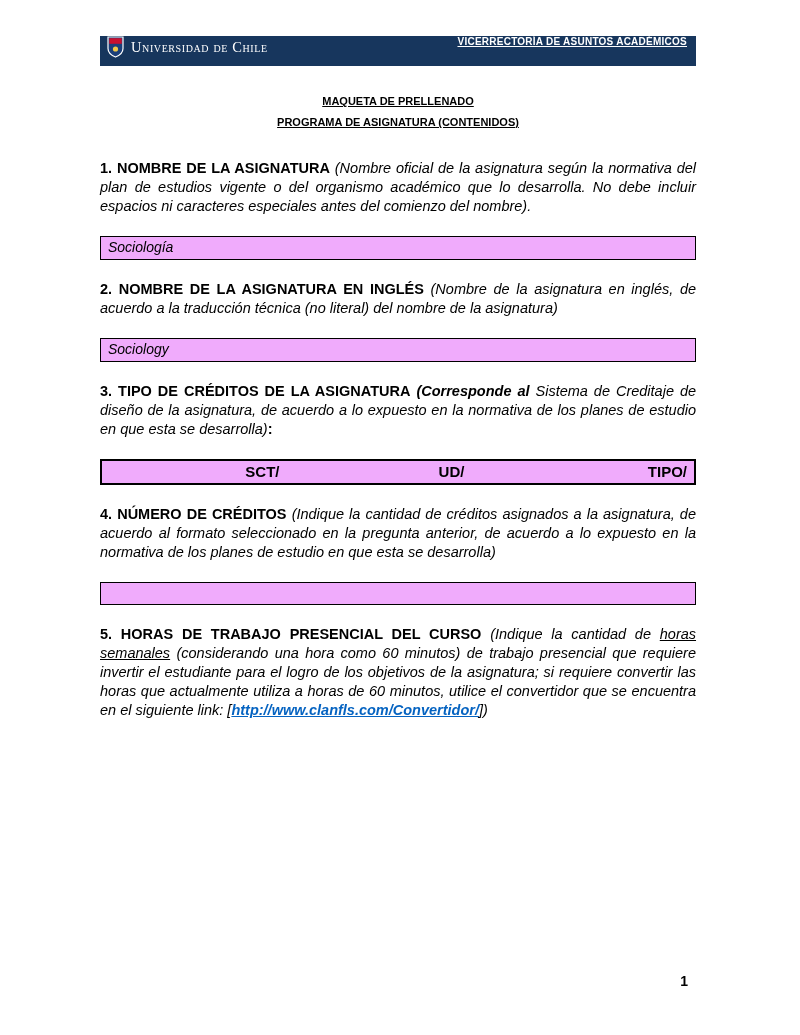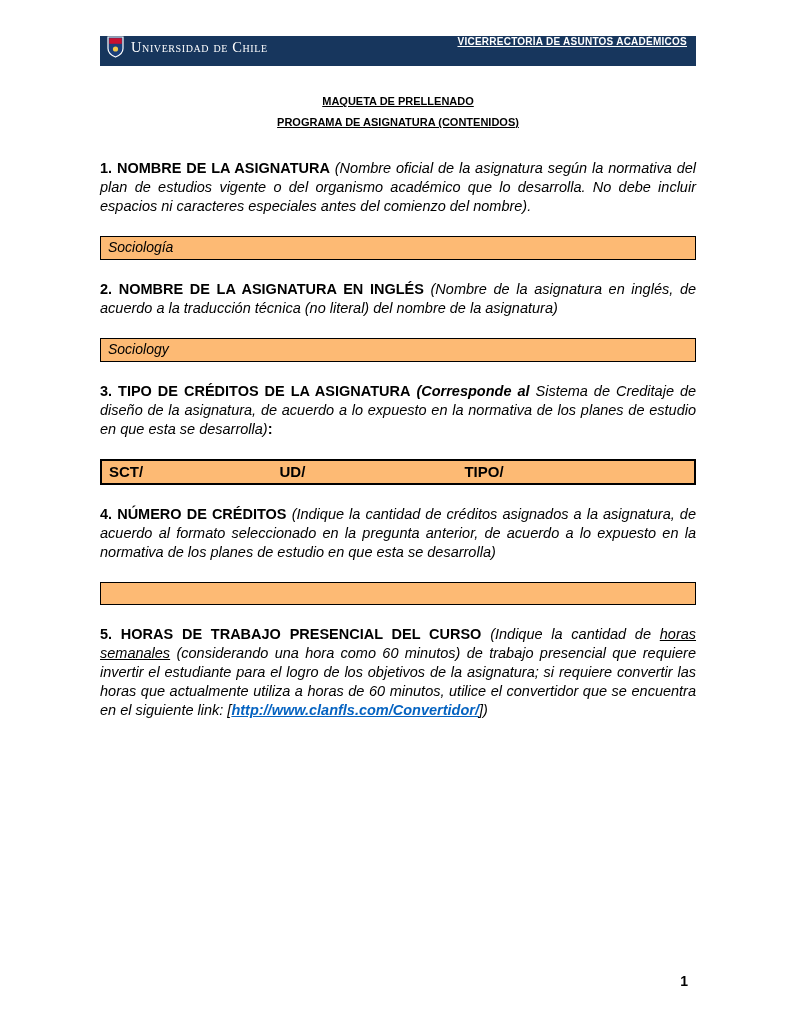--- a/index.html
+++ b/index.html
@@ -71,32 +71,32 @@
     color: var(--link, #0563c1);
     font-weight: bold;
   }
   .field {
     border: 1px solid #000;
     min-height: 23px;
     padding: 2px 7px 3px 7px;
     font-size: 14px;
     line-height: 17px;
     margin-bottom: 20px;
-    background: #fdba74;
+    background: #f0abfc;
   }
   .field .italic { font-style: italic; }
   .field-credits {
     border-width: 2px;
     display: flex;
     font-weight: bold;
     font-size: 15px;
     min-height: 25px;
     align-items: center;
   }
-  .credit-cell { display: block; }
+  .credit-cell { display: block; text-align: right; }
   .credit-cell:nth-child(1) { width: 29.5%; }
   .credit-cell:nth-child(2) { width: 32%; }
   .credit-cell:nth-child(3) { width: 38.5%; }
   
   .page-number {
     position: absolute;
     right: 112px;
     bottom: 46px;
     font-size: 14px;
     font-weight: bold;

